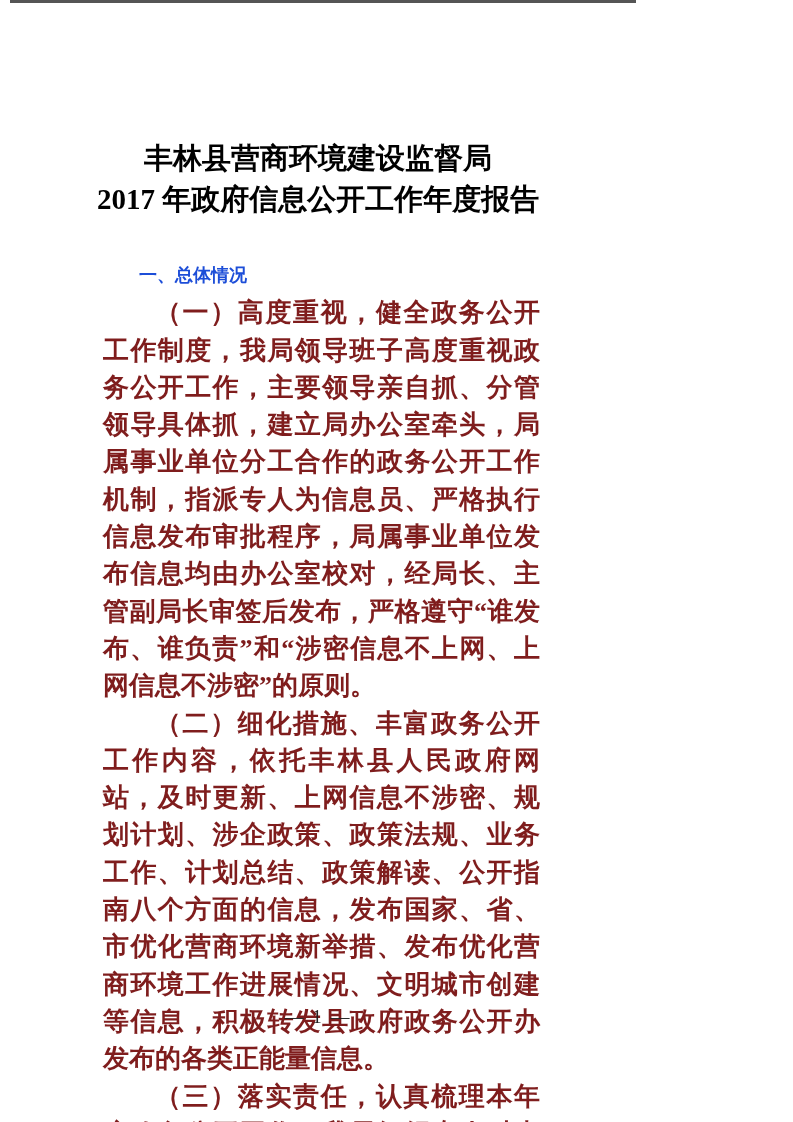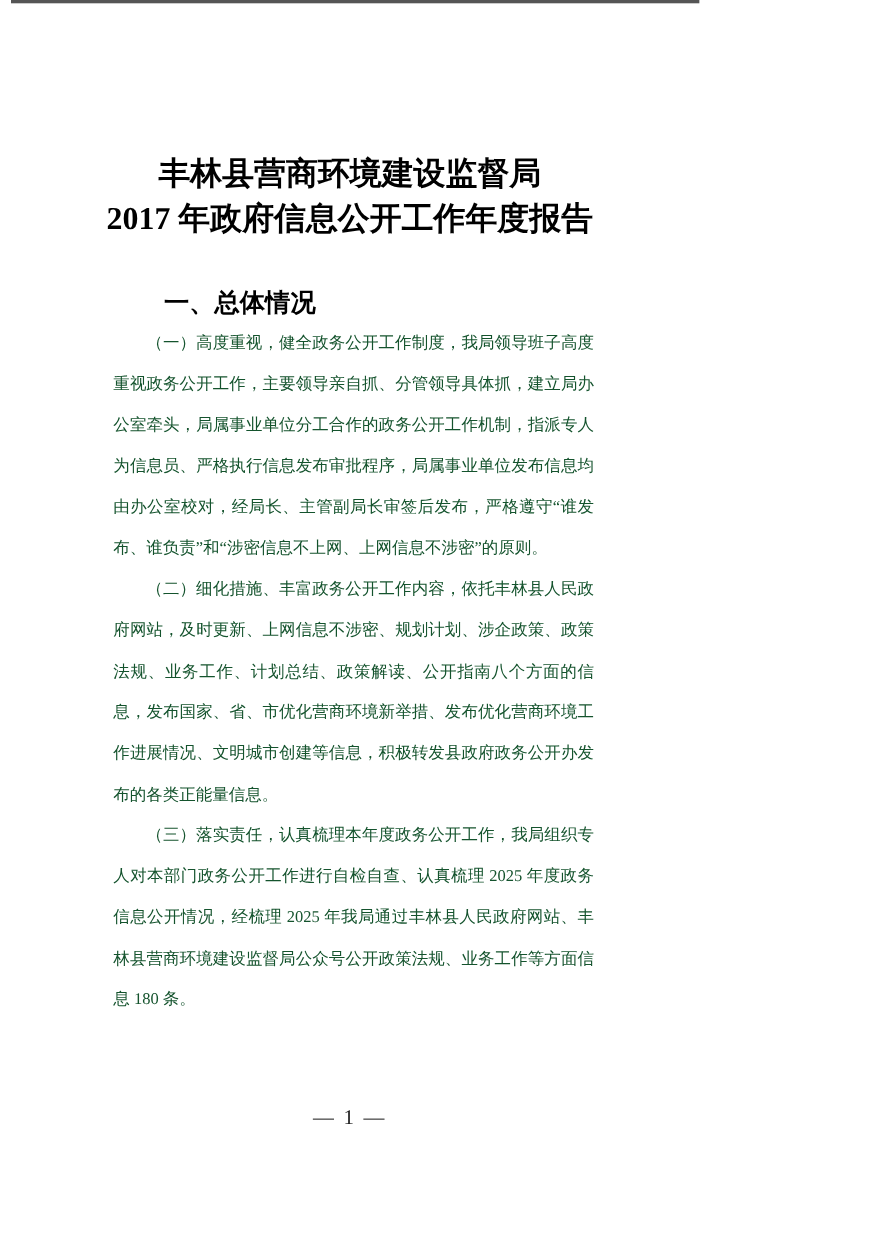--- a/index.html
+++ b/index.html
@@ -32,34 +32,34 @@
     font-size: 29px;
     line-height: 41px;
     color: #000000;
   }
   .content {
     margin: 37px 96px 0 103px;
   }
   .section-heading {
     font-family: "Liberation Sans", "DejaVu Sans", sans-serif;
     font-weight: bold;
-    font-size: 23px;
+    font-size: 18px;
     line-height: 37.3px;
     text-indent: 2em;
-    color: #000000;
+    color: #1d4ed8;
   }
   .body-para {
     font-family: "Liberation Serif", "DejaVu Serif", serif;
-    font-weight: normal;
-    font-size: 15px;
+    font-weight: bold;
+    font-size: 26px;
     line-height: 37.3px;
     text-indent: 2em;
     text-align: justify;
     text-justify: inter-character;
-    color: #14532d;
+    color: #7f1d1d;
   }
   .page-number {
     position: absolute;
     top: 1006px;
     left: 0;
     width: 100%;
     text-align: center;
     font-family: "Liberation Serif", "DejaVu Serif", serif;
     font-size: 19px;
     letter-spacing: 2px;

